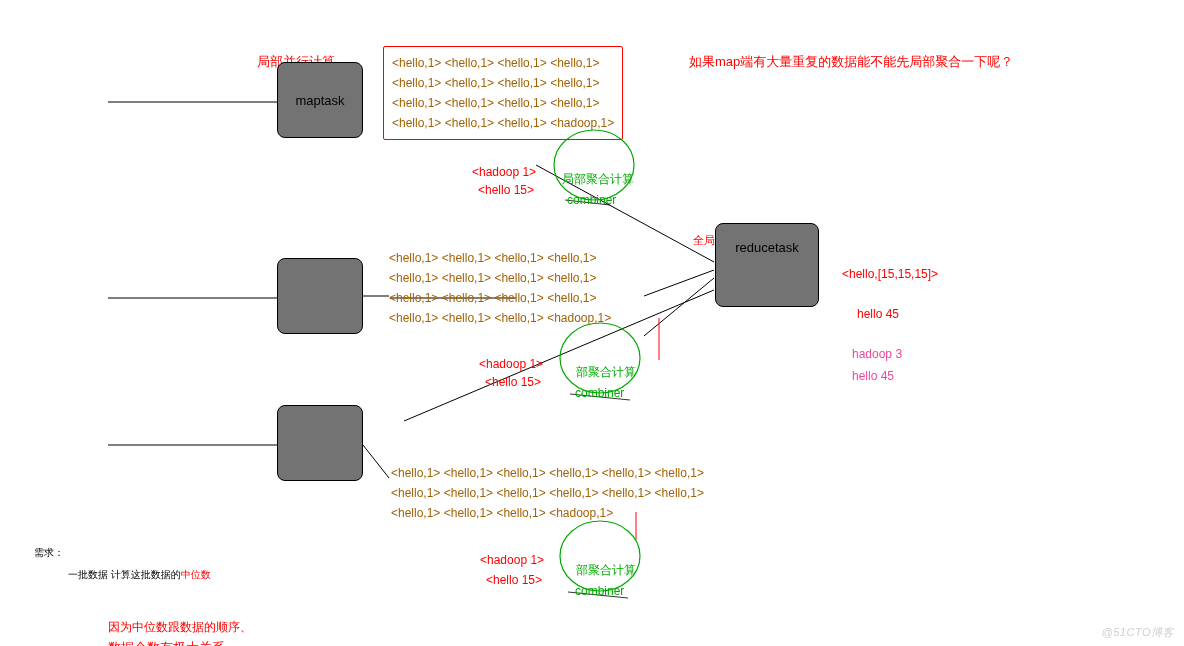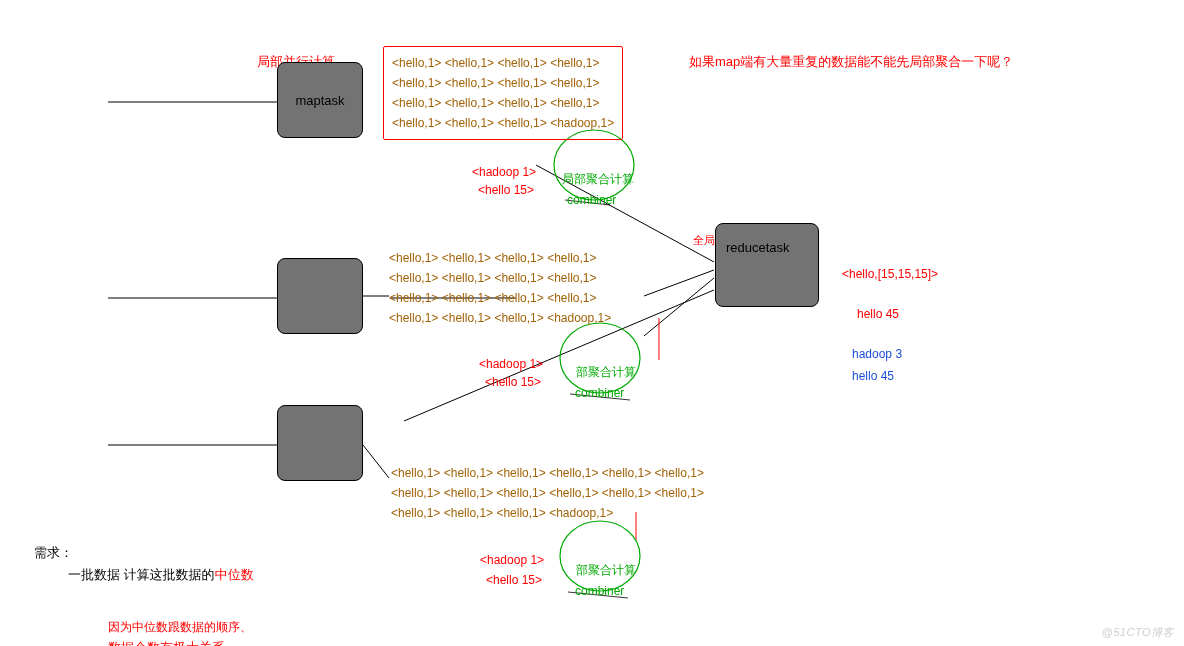--- a/index.html
+++ b/index.html
@@ -22,32 +22,32 @@
     border: 1px solid #000;
     border-radius: 8px;
     display: flex;
     align-items: center;
     justify-content: center;
     font-size: 13px;
   }
   .lbl { position: absolute; white-space: nowrap; margin-top: 23px; }
   .red { color: #ff0000; }
   .green { color: #00a900; }
-  .black { color: #1d4ed8; padding-left: 17px; }
+  .black { color: #ec4899; padding-left: 17px; }
   .kv-block { position: absolute; font-size: 12px; line-height: 20px; color: #a16207; }
   .kv-block .row { white-space: nowrap; }
   .data-red-block { border: 1px solid #ff0000; padding: 6px 8px; border-radius: 2px; }
   .watermark {
     position: absolute;
     right: 10px; bottom: 6px;
     font-size: 11px; color: #cfcfcf;
     letter-spacing: 0.5px;
     font-style: italic;
   }
-  .req-block { position: absolute; font-size: 13px; line-height: 22px; }
+  .req-block { position: absolute; font-size: 10px; line-height: 22px; }
   .req-block .indent { margin-left: 34px; }
 </style>
 </head>
 <body>
 
 <svg>
 
   <line x1="108" y1="102" x2="277" y2="102" stroke="#000" stroke-width="1"></line>
   <line x1="108" y1="298" x2="277" y2="298" stroke="#000" stroke-width="1"></line>
   <line x1="108" y1="445" x2="277" y2="445" stroke="#000" stroke-width="1"></line>
@@ -115,21 +115,21 @@
   <div class="row">&lt;hello,1&gt; &lt;hello,1&gt; &lt;hello,1&gt; &lt;hadoop,1&gt;</div>
 </div>
 
 <div class="lbl red" style="left:480px; top:530px">&lt;hadoop 1&gt;</div>
 <div class="lbl red" style="left:486px; top:550px">&lt;hello 15&gt;</div>
 <div class="lbl green" style="left:576px; top:539px">部聚合计算</div>
 <div class="lbl green" style="left:575px; top:561px">combiner</div>
 
 <div class="lbl red" style="left:693px; top:210px; font-size:11px">全局聚合计算</div>
 
-<div class="node-box" style="left:715px; top:223px; width:104px; height:84px; align-items:flex-start; justify-content:flex-start; padding:16px 10px">
+<div class="node-box" style="left:715px; top:223px; width:104px; height:84px; align-items:flex-start; justify-content:center; padding:16px 10px">
   <span>reducetask</span>
 </div>
 
 <div class="lbl red" style="left:842px; top:244px">&lt;hello,[15,15,15]&gt;</div>
 <div class="lbl red" style="left:857px; top:284px">hello 45</div>
 <div class="lbl black" style="left:835px; top:324px">hadoop 3</div>
 <div class="lbl black" style="left:835px; top:346px">hello 45</div>
 
 <div class="req-block" style="left:34px; top:542px">
   <div>需求：</div>

